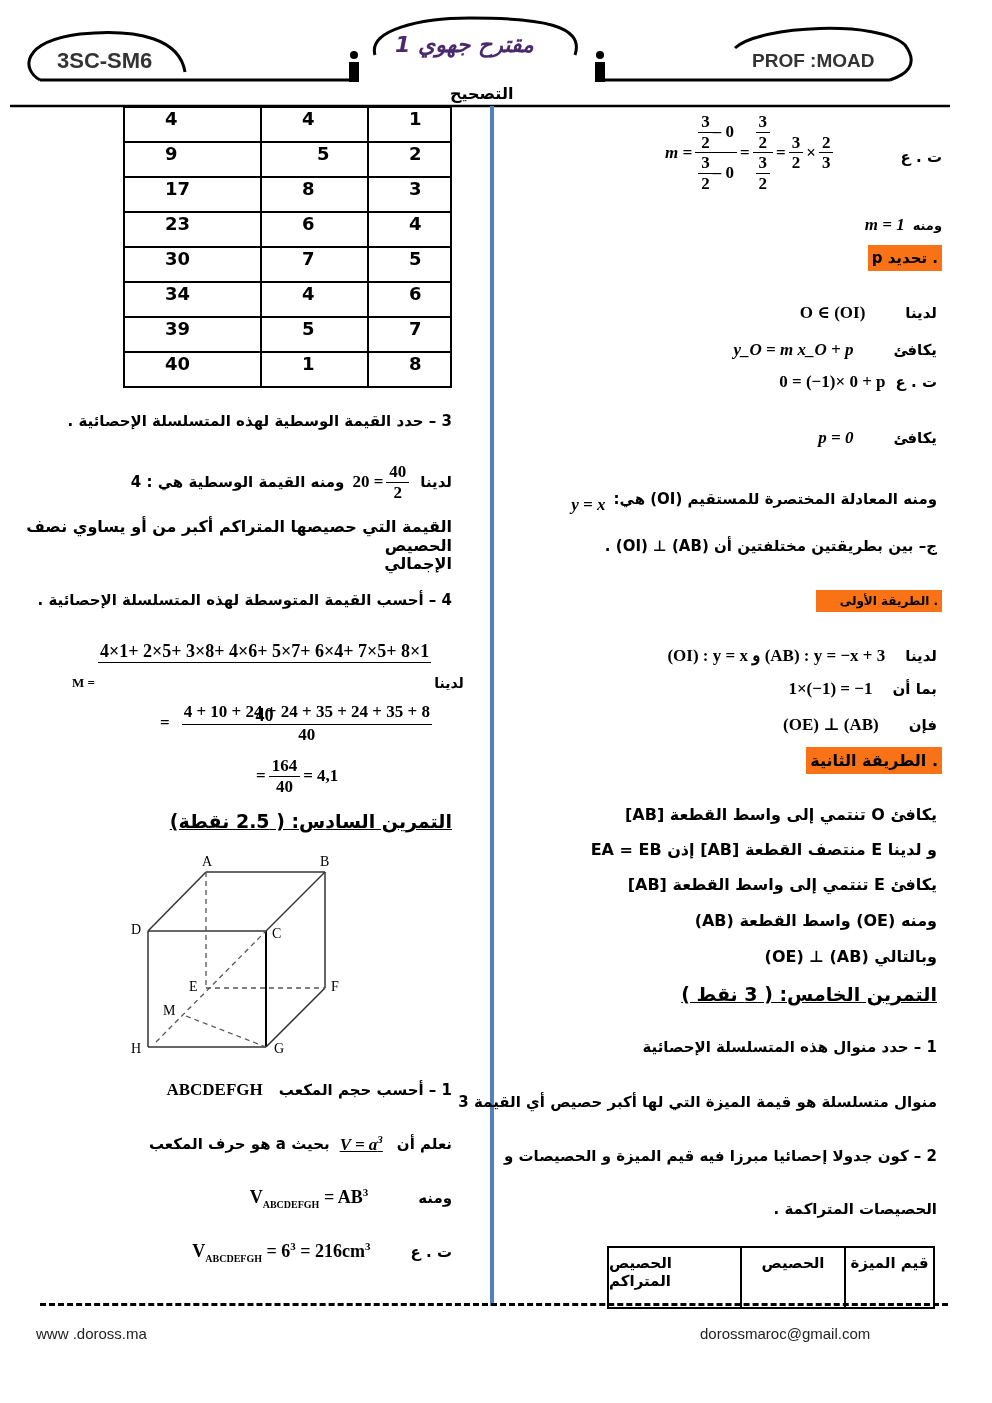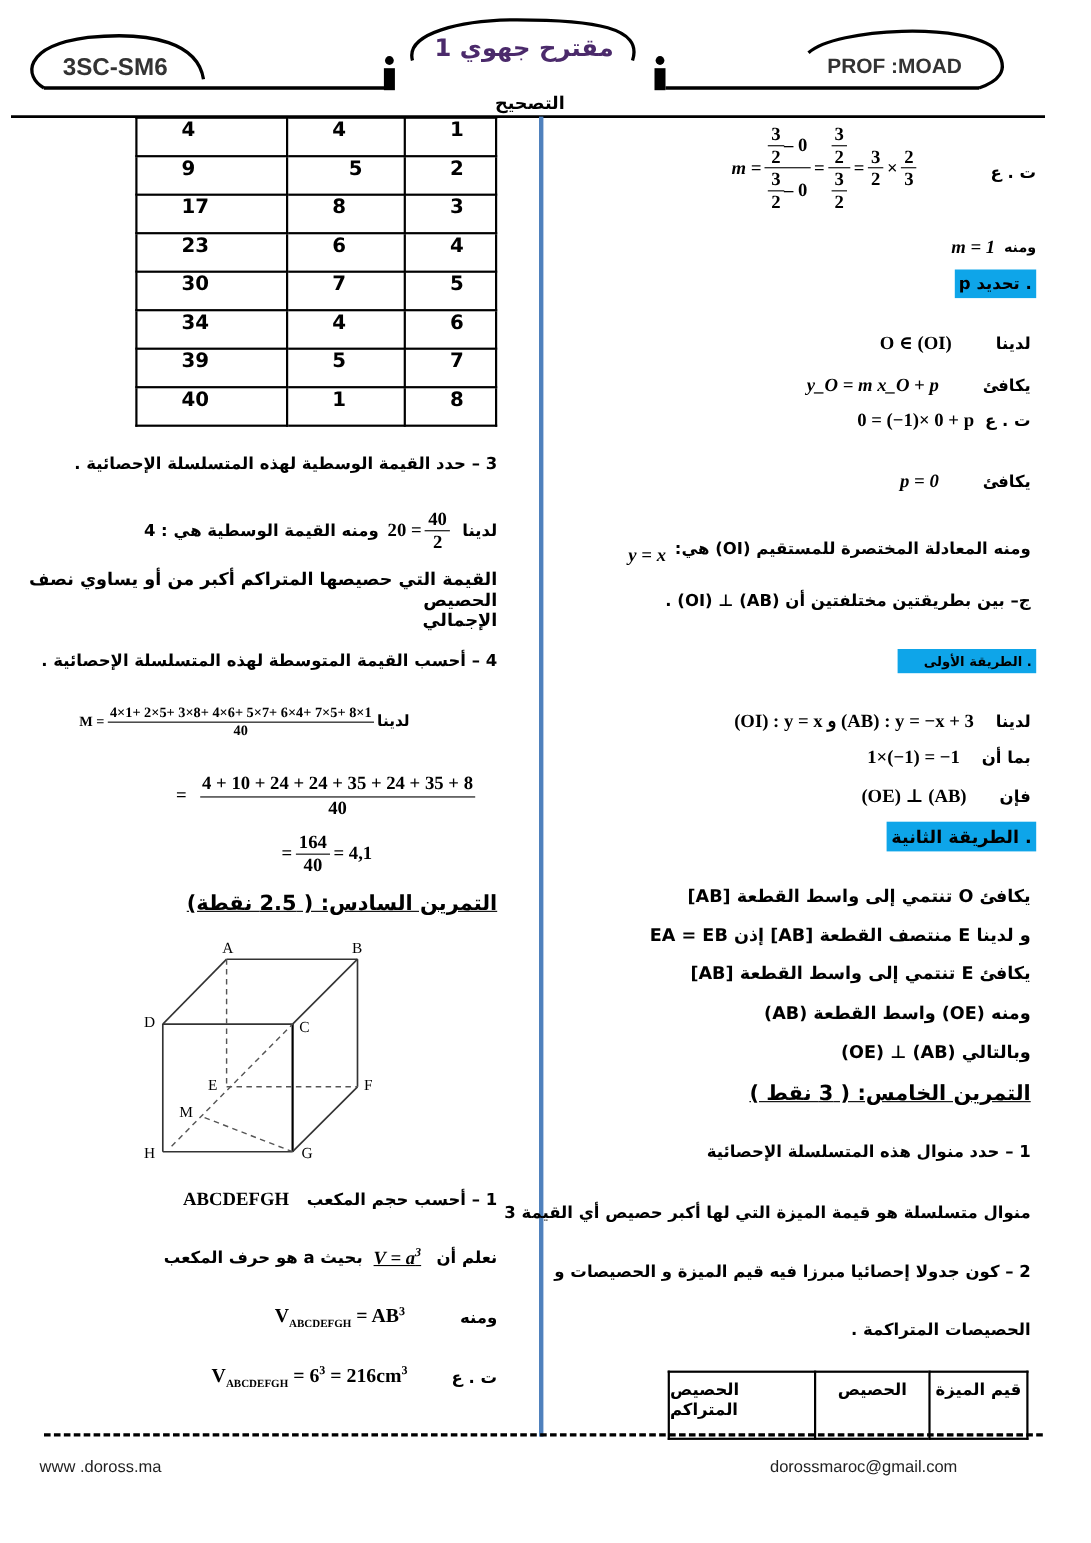--- a/index.html
+++ b/index.html
@@ -6,21 +6,21 @@
   body{width:992px;height:1403px;position:relative;overflow:hidden;font-family:"DejaVu Serif","Liberation Serif",serif;color:#000;}
   .abs{position:absolute;}
   .rtl{direction:rtl;unicode-bidi:plaintext;}
   .ar{font-family:"DejaVu Sans","Liberation Sans",sans-serif;font-weight:bold;font-size:15px;}
   .math{font-family:"Liberation Serif","DejaVu Serif",serif;font-weight:bold;font-size:17px;}
   .mi{font-style:italic;font-weight:bold;}
   .badge-text{font-family:"Liberation Sans","DejaVu Sans",sans-serif;font-weight:bold;color:#333;}
   .frac{display:inline-flex;flex-direction:column;align-items:center;vertical-align:middle;margin:0 3px;}
   .frac .num{border-bottom:1.6px solid #000;padding:0 3px;line-height:1.15;}
   .frac .den{padding:0 3px;line-height:1.15;}
-  .hl{background:#0ea5e9;padding:4px 4px;}
+  .hl{background:#f97316;padding:4px 4px;}
   .ex-title{font-family:"DejaVu Sans","Liberation Sans",sans-serif;font-weight:bold;font-size:19px;text-decoration:underline;}
   table.stat{border-collapse:collapse;position:absolute;}
   table.stat td{border:2px solid #000;font-family:"DejaVu Sans","Liberation Sans",sans-serif;font-weight:bold;font-size:18px;height:33px;padding:0 0 0 40px;vertical-align:top;}
   table.t2{border-collapse:collapse;position:absolute;}
   table.t2 td{border:2px solid #000;font-family:"DejaVu Sans","Liberation Sans",sans-serif;font-weight:bold;font-size:15px;height:52px;vertical-align:top;text-align:center;padding-top:6px;}
   .footer{font-family:"Liberation Sans","DejaVu Sans",sans-serif;font-size:15px;color:#222;}
   sub{font-size:10px;}
   sup{font-size:11px;}
 </style>
 </head>
@@ -38,21 +38,21 @@
     <circle cx="600" cy="55" r="4" fill="#000"></circle>
 
     <path d="M375 55 C 368 30, 420 18, 470 18 C 540 18, 585 25, 575 55" fill="none" stroke="#000" stroke-width="3"></path>
 
     <line x1="605" y1="80" x2="890" y2="80" stroke="#000" stroke-width="3"></line>
     <path d="M735 48 C 760 25, 880 20, 905 45 C 920 65, 905 75, 890 80" fill="none" stroke="#000" stroke-width="3"></path>
 
     <line x1="10" y1="106" x2="950" y2="106" stroke="#000" stroke-width="2.5"></line>
   </svg>
   <div class="abs badge-text" style="left:57px;top:48px;font-size:22px;">3SC-SM6</div>
-  <div class="abs rtl" style="left:395px;top:32px;font-size:22px;font-weight:bold;color:#4b2a6b;font-family:'DejaVu Sans',sans-serif;">مقترح جهوي 1</div>
+  <div class="abs rtl" style="left:395px;top:32px;font-size:22px;font-weight:bold;font-style:italic;color:#4b2a6b;font-family:'DejaVu Sans',sans-serif;">مقترح جهوي 1</div>
   <div class="abs badge-text" style="left:752px;top:50px;font-size:19px;">PROF :MOAD</div>
   <div class="abs rtl ar" style="left:450px;top:84px;font-size:16px;">التصحيح</div>
 </div>
 
 <div class="abs" style="left:490px;top:106px;width:4px;height:1200px;background:#4f81bd;"></div>
 
 <table class="stat" style="left:123px;top:106px;width:329px;">
   <tbody>
     <tr>
         <td style="width:95px">4</td>
@@ -110,21 +110,21 @@
   </span>
   <span class="ar">ومنه  القيمة الوسطية هي :  4</span>
 </div>
 
 <div class="abs rtl ar" style="right:540px;top:517px;font-size:16px;">القيمة التي حصيصها المتراكم أكبر من أو يساوي نصف  الحصيص</div>
 <div class="abs rtl ar" style="right:540px;top:554px;font-size:16px;">الإجمالي</div>
 <div class="abs rtl ar" style="right:540px;top:591px;">4 – أحسب القيمة المتوسطة لهذه المتسلسلة الإحصائية .</div>
 
 <div class="abs" style="left:72px;top:641px;display:flex;align-items:center;">
   <span class="math" style="font-size:13px;">M =</span>
-  <span class="frac math" style="font-size:13px;">
+  <span class="frac math" style="font-size:18px;gap:42px;">
     <span class="num" style="padding:0 2px">4×1+ 2×5+ 3×8+ 4×6+ 5×7+ 6×4+ 7×5+ 8×1</span>
     <span class="den">40</span>
   </span>
   <span class="ar" style="font-size:14px;">لدينا</span>
 </div>
 <div class="abs" style="left:160px;top:702px;display:flex;align-items:center;">
   <span class="math">=</span>
   <span class="frac math" style="margin-left:12px;">
     <span class="num" style="padding:0 2px 2px">4 + 10 + 24 + 24 + 35 + 24 + 35 + 8</span>
     <span class="den">40</span>

